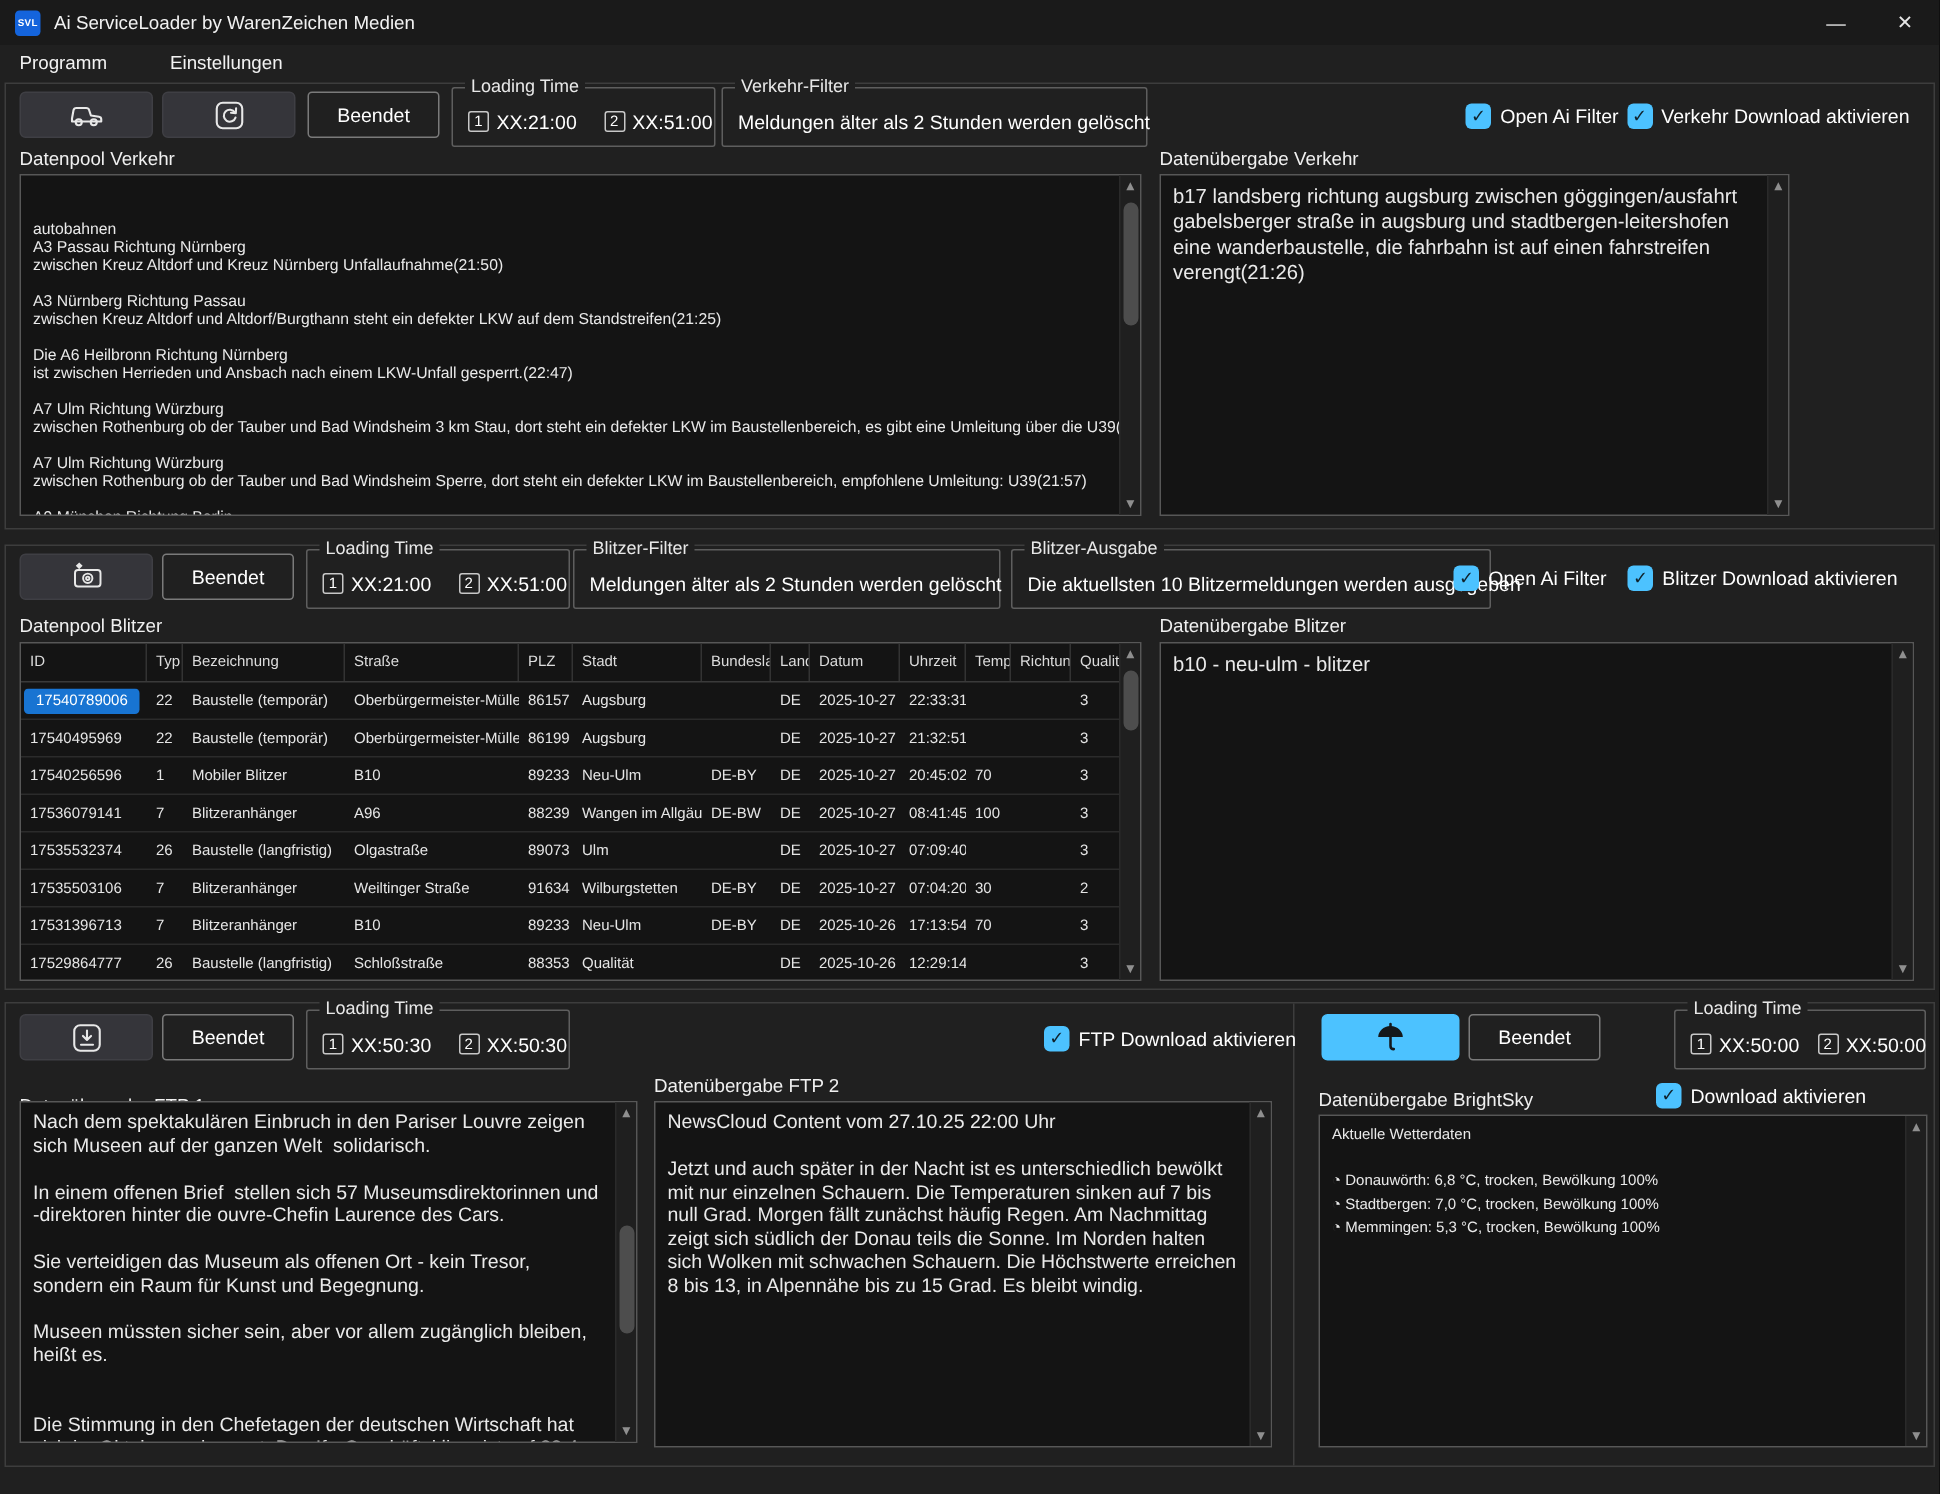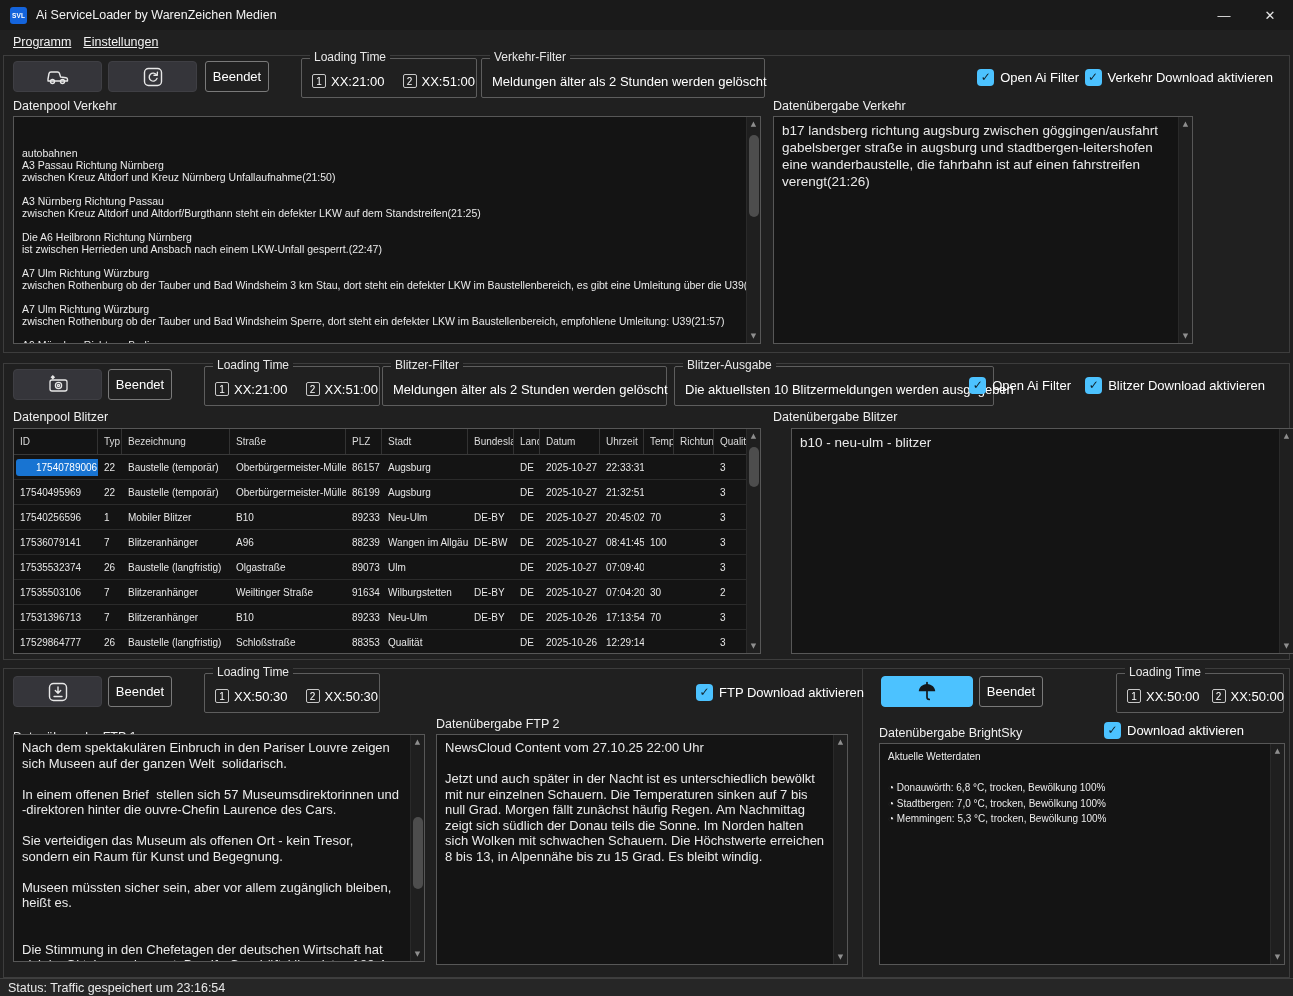--- a/index.html
+++ b/index.html
@@ -9,30 +9,30 @@
     position: relative; width: 1293px; height: 996px;
     background:#202020; color:#f0f0f0; overflow:hidden;
   }
   
   #titlebar { position:absolute; left:0; top:0; width:100%; height:30px; background:#1a1a1a; display:flex; align-items:center; }
   .app-logo { width:17px; height:17px; margin-left:10px; background:#1464dc; border-radius:3px; color:#fff; font-size:6.5px; font-weight:bold; display:flex; align-items:center; justify-content:center; letter-spacing:.2px; }
   .app-title { margin-left:9px; font-size:12.5px; color:#f2f2f2; }
   .win-btn { width:46px; height:30px; display:flex; align-items:center; justify-content:center; color:#e6e6e6; font-size:13px; }
   .win-controls { margin-left:auto; display:flex; }
   
-  #menubar { position:absolute; left:0; top:30px; width:100%; height:24px; display:flex; align-items:center; gap:12px; padding-left:13px;text-decoration:underline; }
+  #menubar { position:absolute; left:0; top:30px; width:100%; height:24px; display:flex; align-items:center; gap:42px; padding-left:13px; }
   .menu-item { font-size:12.5px; color:#f2f2f2; }
   
   .section { position:absolute; left:3px; width:1287px; border:1px solid #3d3d3d; background:#202020; }
   #sec-verkehr { top:55px; height:298px; }
   #sec-blitzer { top:363px; height:297px; }
   #sec-bottom  { top:668px; height:310px; }
   
   .btn-icon { position:absolute; width:89px; height:31px; background:#35353a; border:1px solid #3f3f44; border-radius:4px; display:flex; align-items:center; justify-content:center; }
-  .btn { position:absolute; width:64px; height:31px; background:#202020; border:1px solid #7a7a7a; border-radius:3px; color:#fff; font-size:13px; display:flex; align-items:center; justify-content:center; }
+  .btn { position:absolute; width:88px; height:31px; background:#202020; border:1px solid #7a7a7a; border-radius:3px; color:#fff; font-size:13px; display:flex; align-items:center; justify-content:center; }
   .groupbox { position:absolute; height:40px; border:1px solid #5e5e5e; border-radius:2px; display:flex; align-items:center; padding:6px 10px 0 10px; gap:18px; }
   .gb-legend { position:absolute; top:-9px; left:8px; background:#202020; padding:0 4px; font-size:12px; color:#e8e8e8; white-space:nowrap; }
   .gb-text { font-size:13px; color:#fff; white-space:nowrap; }
   .time-pair { display:flex; align-items:center; gap:5px; font-size:13px; color:#fff; white-space:nowrap; }
   .numbadge { display:inline-block; width:14px; height:14px; border:1px solid #c8c8c8; border-radius:2px; font-size:10px; line-height:13px; text-align:center; color:#fff; }
   .cb-row { position:absolute; display:flex; align-items:center; gap:6px; }
   .checkbox { width:17px; height:17px; background:var(--accent); border-radius:4px; color:#10222b; font-size:12px; line-height:17px; text-align:center; font-weight:bold; font-family:"DejaVu Sans",sans-serif; }
   .cb-label { font-size:13px; color:#fff; white-space:nowrap; }
   .panel-label { position:absolute; font-size:12.5px; color:#f0f0f0; white-space:nowrap; }
   
@@ -47,21 +47,21 @@
   .ftp-text  { padding:5px 8px; font-size:13px; line-height:15.5px; white-space:pre-wrap; }
   .wx-text   { padding:5px 8px; font-size:10px; line-height:15.5px; white-space:pre-wrap; }
   
   .tbl { position:absolute; background:#141414; border:1px solid #575757; display:flex; }
   .tbl-main { flex:1; overflow:hidden; }
   .grid-cols { display:grid; grid-template-columns:84px 24px 108px 116px 36px 86px 46px 26px 60px 44px 30px 40px 33px; align-items:center; }
   .thead { height:26px; border-bottom:1px solid #3a3a3a; color:#dcdcdc; font-size:10px; }
   .thead .tcell { border-right:1px solid #333; height:100%; display:flex; align-items:center; }
   .trow { height:25px; border-bottom:1px solid #2b2b2b; color:#e6e6e6; font-size:10px; }
   .tcell { padding:0 6px; white-space:nowrap; overflow:hidden; }
-  .sel-cell { background:#1874d2; color:#fff; border-radius:3px; padding:3px 20px; display:inline-block; }
+  .sel-cell { background:#1874d2; color:#fff; border-radius:3px; padding:3px 8px; display:inline-block; }
   
   .vdivider { position:absolute; top:0; bottom:0; width:1px; background:#3d3d3d; }
   
   #statusbar { position:absolute; left:0; top:978px; width:100%; height:18px; background:#262626; border-top:1px solid #3f3f3f; display:flex; align-items:center; padding-left:8px; font-size:12.5px; color:#e9e9e9; }
   svg { display:block; }
 </style>
 </head>
 <body>
 
 <div id="window">
@@ -353,21 +353,21 @@
             </div>
           </div>
       </div>
       <div class="scrollbar">
         <div class="scroll-arrow up">▲</div>
         <div class="scroll-thumb" style="top:18px; height:40px;"></div>
         <div class="scroll-arrow down">▼</div>
       </div>
     </div>
 
-    <div class="textarea" style="left:769px; top:64px; width:503px; height:226px;margin-left:18px;">
+    <div class="textarea" style="left:769px; top:64px; width:503px; height:226px;">
       <div class="ta-content out-text">b10 - neu-ulm - blitzer</div>
       <div class="scrollbar">
         <div class="scroll-arrow up">▲</div>
         <div class="scroll-arrow down">▼</div>
       </div>
     </div>
   </div>
 
   <div class="section" id="sec-bottom">
     <div class="vdivider" style="left:858px;"></div>
@@ -466,17 +466,14 @@
 ◔ Donauwörth: 6,8 °C, trocken, Bewölkung 100%
 ◔ Stadtbergen: 7,0 °C, trocken, Bewölkung 100%
 ◔ Memmingen: 5,3 °C, trocken, Bewölkung 100%</div>
       <div class="scrollbar">
         <div class="scroll-arrow up">▲</div>
         <div class="scroll-arrow down">▼</div>
       </div>
     </div>
   </div>
 
-  <div id="statusbar">
-    <span>Status: Traffic gespeichert um 23:16:54</span>
-  </div>
 
 </div>
 
 </body></html>

